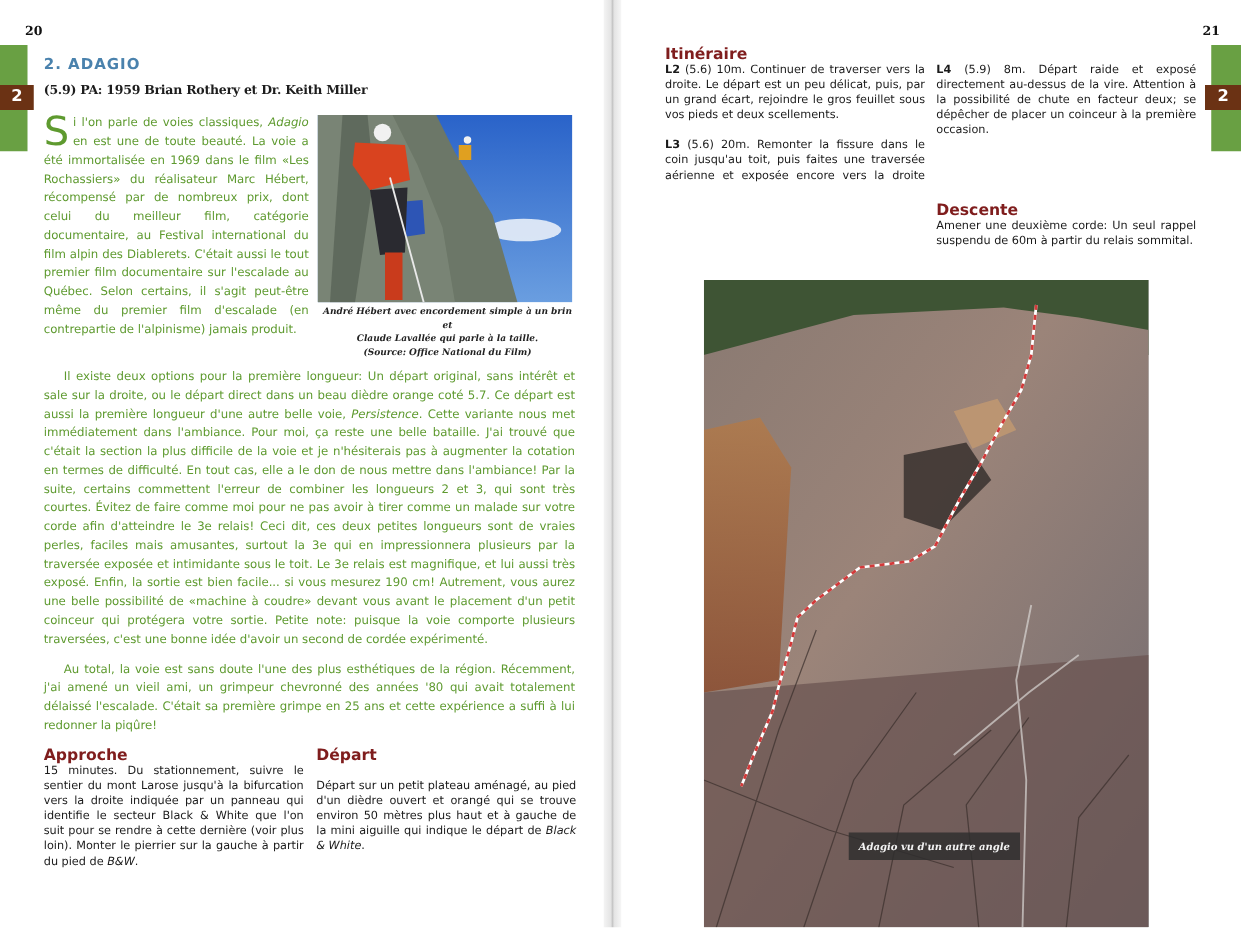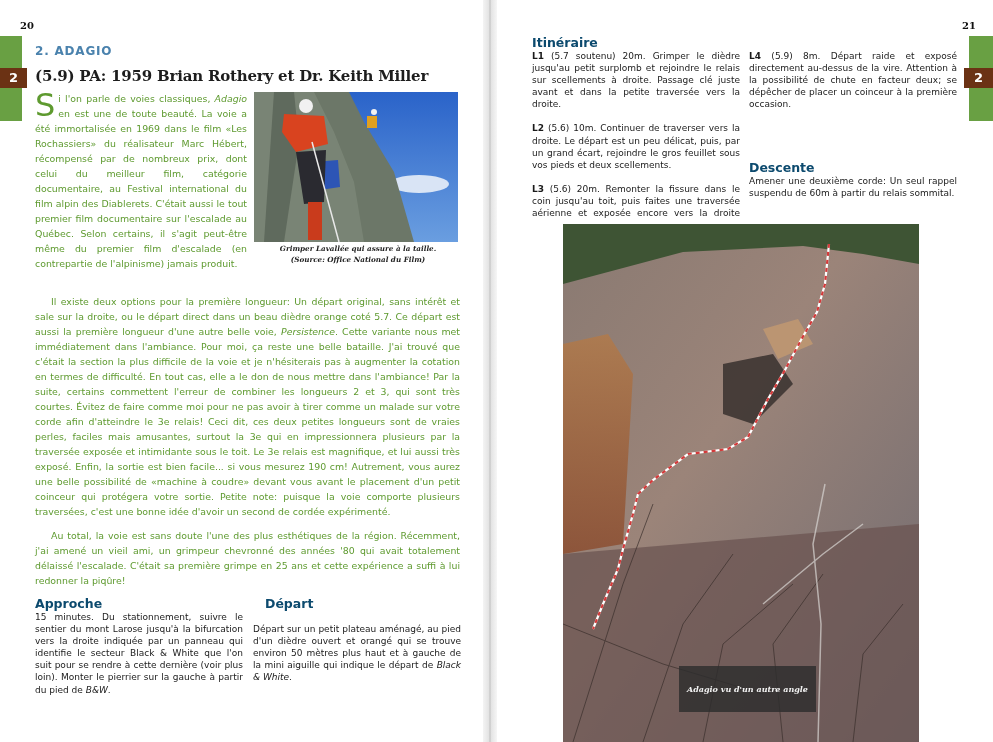--- a/index.html
+++ b/index.html
@@ -4,34 +4,34 @@
 <style>
   html, body { margin: 0; padding: 0; }
   body { width: 993px; height: 742px; background: #ffffff; position: relative; overflow: hidden; font-family: "DejaVu Sans", sans-serif; }
   .page { position: absolute; top: 0; height: 742px; background: #fff; }
   .page-left { left: 0; width: 483px; }
   .spine { position: absolute; left: 483px; top: 0; width: 14px; height: 742px; background: linear-gradient(to right, #f4f4f4 0, #e4e4e4 40%, #c6c6c6 50%, #e4e4e4 60%, #f6f6f6 100%); }
   .page-num { position: absolute; top: 20px; font-family: "DejaVu Serif", serif; font-weight: bold; font-size: 10px; color: #111; }
   .tab-green { position: absolute; background: #69a043; }
   .tab-brown { position: absolute; background: #6b3214; color: #fff; font-family: "DejaVu Sans", sans-serif; font-weight: bold; font-size: 13px; text-align: center; line-height: 20px; }
   .route-title { position: absolute; left: 35px; top: 44px; font-family: "DejaVu Sans", sans-serif; font-weight: bold; font-size: 12px; color: #4a82ad; letter-spacing: 0.8px; }
-  .route-sub { position: absolute; left: 35px; top: 67px; font-family: "DejaVu Serif", serif; font-weight: bold; font-size: 15px; color: #1d1d1d; letter-spacing: -0.2px; }
+  .route-sub { position: absolute; left: 35px; top: 67px; font-family: "DejaVu Serif", serif; font-weight: bold; font-size: 10px; color: #1d1d1d; letter-spacing: -0.2px; }
   .green-text { color: #5e9a2f; font-family: "DejaVu Sans", sans-serif; font-size: 9.4px; line-height: 15px; text-align: justify; }
   .para1 { position: absolute; left: 35px; top: 91px; width: 212px; }
   .dropcap { float: left; font-size: 32px; line-height: 28px; margin: 0 3px 0 0; color: #5e9a2f; }
   .para-wide { position: absolute; left: 35px; width: 425px; }
   .para-wide p { margin: 0; text-indent: 16px; }
   .photo1 { position: absolute; left: 254px; top: 92px; width: 204px; height: 150px; overflow: hidden; }
   .photo-caption { position: absolute; left: 254px; top: 243px; width: 208px; text-align: center; font-family: "DejaVu Serif", serif; font-style: italic; font-weight: bold; font-size: 7.2px; line-height: 11px; color: #222; }
-  .section-head { position: absolute; font-family: "DejaVu Sans", sans-serif; font-weight: bold; font-size: 12.5px; color: #0c4a6e; }
+  .section-head { position: absolute; font-family: "DejaVu Sans", sans-serif; font-weight: bold; font-size: 12.5px; color: #7f1d1d; }
   .black-text { position: absolute; font-family: "DejaVu Sans", sans-serif; font-size: 9px; line-height: 12.1px; color: #1a1a1a; text-align: justify; }
   .black-text p { margin: 0 0 12px 0; }
   .black-text b { font-weight: bold; }
   .photo2 { position: absolute; left: 563px; top: 224px; width: 356px; height: 518px; overflow: hidden; }
-  .photo2-caption { position: absolute; left: 679px; top: 666px; padding: 16px 8px; background: rgba(45,45,45,0.82); color: #f3f3f3; font-family: "DejaVu Serif", serif; font-style: italic; font-weight: bold; font-size: 8px; line-height: 14px; }
+  .photo2-caption { position: absolute; left: 679px; top: 666px; padding: 4px 8px; background: rgba(45,45,45,0.82); color: #f3f3f3; font-family: "DejaVu Serif", serif; font-style: italic; font-weight: bold; font-size: 8px; line-height: 14px; }
 </style>
 </head>
 <body>
 
 <div class="page page-left">
   <div class="page-num" style="left:20px;text-align:right;">20</div>
   <div class="tab-green" style="left:0; top:36px; width:22px; height:85px;"></div>
   <div class="tab-brown" style="left:0; top:68px; width:27px; height:20px;">2</div>
 
   <div class="route-title">2. ADAGIO</div>
@@ -58,52 +58,52 @@
       <polygon points="30,22 70,24 74,52 42,60 28,40" fill="#d9431f"></polygon>
       <polygon points="60,70 84,68 86,95 66,98" fill="#2d55b5"></polygon>
       <polygon points="42,60 72,58 70,110 50,112" fill="#2a2a30"></polygon>
       <rect x="54" y="110" width="14" height="38" fill="#c93b1c"></rect>
       <line x1="58" y1="50" x2="85" y2="150" stroke="#e9e9e9" stroke-width="1.5"></line>
       <rect x="113" y="24" width="10" height="12" fill="#e0a020"></rect>
       <circle cx="120" cy="20" r="3" fill="#f1f1f1"></circle>
     </svg>
   </div>
   <div class="photo-caption">
-    <div>Grimper Lavallée qui assure à la taille.</div>
+    <div>André Hébert avec encordement simple à un brin et</div>
+    <div>Claude Lavallée qui parle à la taille.</div>
     <div>(Source: Office National du Film)</div>
   </div>
 
   <div class="para-wide green-text" style="top:294px;">
     <p><span>Il existe deux options pour la première longueur: Un départ original, sans intérêt et sale sur la droite, ou le départ direct dans un beau dièdre orange coté 5.7. Ce départ est aussi la première longueur d'une autre belle voie, </span><i>Persistence</i><span>. Cette variante nous met immédiatement dans l'ambiance. Pour moi, ça reste une belle bataille. J'ai trouvé que c'était la section la plus difficile de la voie et je n'hésiterais pas à augmenter la cotation en termes de difficulté. En tout cas, elle a le don de nous mettre dans l'ambiance! Par la suite, certains commettent l'erreur de combiner les longueurs 2 et 3, qui sont très courtes. Évitez de faire comme moi pour ne pas avoir à tirer comme un malade sur votre corde afin d'atteindre le 3e relais! Ceci dit, ces deux petites longueurs sont de vraies perles, faciles mais amusantes, surtout la 3e qui en impressionnera plusieurs par la traversée exposée et intimidante sous le toit. Le 3e relais est magnifique, et lui aussi très exposé. Enfin, la sortie est bien facile... si vous mesurez 190 cm! Autrement, vous aurez une belle possibilité de «machine à coudre» devant vous avant le placement d'un petit coinceur qui protégera votre sortie. Petite note: puisque la voie comporte plusieurs traversées, c'est une bonne idée d'avoir un second de cordée expérimenté.</span></p>
   </div>
 
   <div class="para-wide green-text" style="top:528px;">
     <p>Au total, la voie est sans doute l'une des plus esthétiques de la région. Récemment, j'ai amené un vieil ami, un grimpeur chevronné des années '80 qui avait totalement délaissé l'escalade. C'était sa première grimpe en 25 ans et cette expérience a suffi à lui redonner la piqûre!</p>
   </div>
 
   <div class="section-head" style="left:35px; top:596px;">Approche</div>
   <div class="black-text" style="left:35px; top:611px; width:208px;">
     <span>15 minutes. Du stationnement, suivre le sentier du mont Larose jusqu'à la bifurcation vers la droite indiquée par un panneau qui identifie le secteur Black &amp; White que l'on suit pour se rendre à cette dernière (voir plus loin). Monter le pierrier sur la gauche à partir du pied de </span><i>B&amp;W</i><span>.</span>
   </div>
 
-  <div class="section-head" style="left:253px; top:596px;margin-left:12px;">Départ</div>
+  <div class="section-head" style="left:253px; top:596px;">Départ</div>
   <div class="black-text" style="left:253px; top:611px; width:208px;margin-top:12px;">
     <span>Départ sur un petit plateau aménagé, au pied d'un dièdre ouvert et orangé qui se trouve environ 50 mètres plus haut et à gauche de la mini aiguille qui indique le départ de </span><i>Black &amp; White</i><span>.</span>
   </div>
 </div>
 
 <div class="spine"></div>
 
 <div class="page-num" style="left:962px;text-align:center;">21</div>
 <div class="tab-green" style="left:969px; top:36px; width:24px; height:85px;"></div>
 <div class="tab-brown" style="left:964px; top:68px; width:29px; height:20px;">2</div>
 
 <div class="section-head" style="left:532px; top:35px;">Itinéraire</div>
 <div class="black-text" style="left:532px; top:50px; width:208px;">
-  <p><b>L1</b><span> (5.7 soutenu) 20m. Grimper le dièdre jusqu'au petit surplomb et rejoindre le relais sur scellements à droite. Passage clé juste avant et dans la petite traversée vers la droite.</span></p>
   <p><b>L2</b><span> (5.6) 10m. Continuer de traverser vers la droite. Le départ est un peu délicat, puis, par un grand écart, rejoindre le gros feuillet sous vos pieds et deux scellements.</span></p>
   <p style="height:36px; overflow:hidden;"><b>L3</b><span> (5.6) 20m.  Remonter la fissure dans le coin jusqu'au toit, puis faites une traversée aérienne et exposée encore vers la droite jusqu'à la magnifique vire sur l'arête. Relais sur scellements.</span></p>
 </div>
 
 <div class="black-text" style="left:749px; top:50px; width:208px;">
   <p><b>L4</b><span> (5.9) 8m. Départ raide et exposé directement au-dessus de la vire. Attention à la possibilité de chute en facteur deux; se dépêcher de placer un coinceur à la première occasion.</span></p>
 </div>
 
 <div class="section-head" style="left:749px; top:160px;">Descente</div>
 <div class="black-text" style="left:749px; top:175px; width:208px;">Amener une deuxième corde: Un seul rappel suspendu de 60m à partir du relais sommital.</div>

